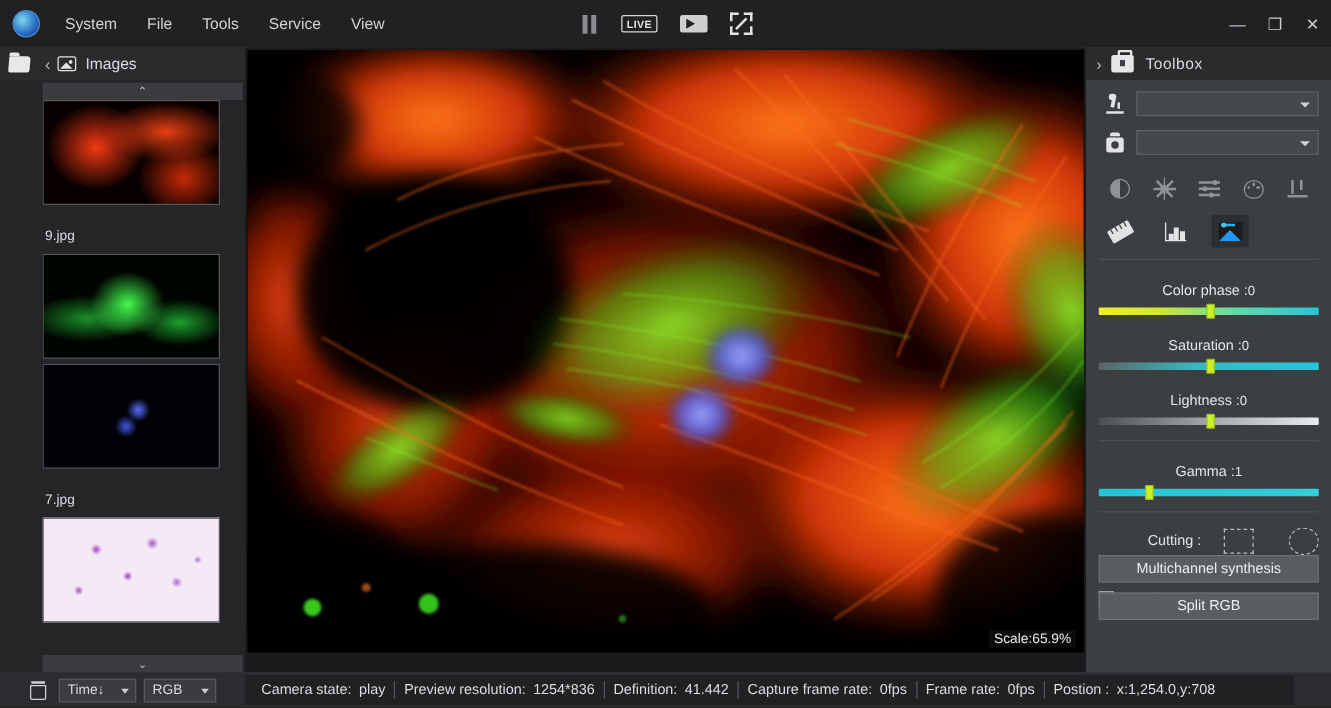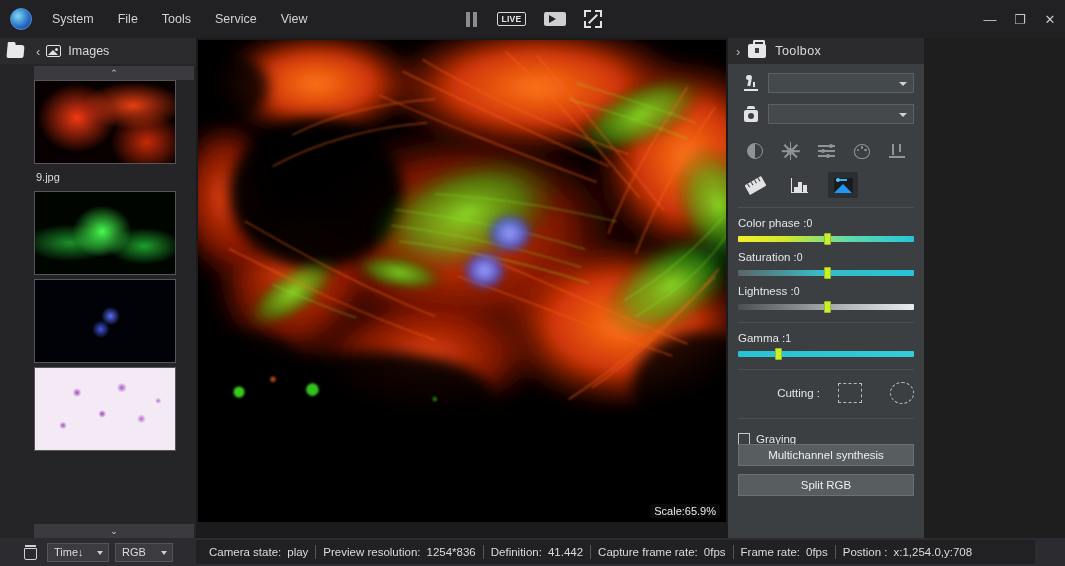--- a/index.html
+++ b/index.html
@@ -2,21 +2,21 @@
 <html><head>
 <meta charset="utf-8">
 <style>
   * { box-sizing: border-box; margin: 0; padding: 0; }
   html, body {
     width: 1065px; height: 566px;
     background: #1e1e1e;
     font-family: "Liberation Sans", sans-serif;
     overflow: hidden;
   }
-  .app { position: relative; width: 924px; height: 566px; background: #404040; text-decoration: underline; }
+  .app { position: relative; width: 1065px; height: 566px; background: #404040; text-decoration: underline; }
 
   
   .titlebar {
     position: absolute; left: 0; top: 0; width: 1065px; height: 38px;
     background: #212124; display: flex; align-items: center;
   }
   .logo {
     width: 22px; height: 22px; border-radius: 50%; margin-left: 10px;
     background: radial-gradient(circle at 35% 35%, #7fd8ef 0%, #2c74c8 55%, #17307a 100%);
     border: 1px solid #4c8fd8; flex: none;
@@ -95,21 +95,21 @@
     height: 14px; background: #3a3a3f; margin: 2px 2px 0 34px; display: flex;
     align-items: center; justify-content: center; color: #cfcfd2; font-size: 9px;
   }
   .thumbs {
     position: absolute; left: 34px; right: 2px; top: 42px; bottom: 16px; overflow: hidden;
   }
   .thumb-wrap { margin-bottom: 4px; }
   .thumb {
     width: 142px; height: 84px; background: #000; border: 1px solid #55555a; position: relative; overflow: hidden;
   }
-  .thumb-label { color: #dcdce0; font-size: 11px; padding: 7px 0 4px 2px; }
+  .thumb-label { color: #dcdce0; font-size: 11px; padding: 19px 0 4px 2px; }
   .scroll-chevron.bottom {
     position: absolute; left: 34px; right: 2px; bottom: 0; margin: 0;
   }
   .lp-left-rail { position: absolute; left: 0; top: 26px; bottom: 0; width: 34px; background: #252528; }
 
   
   .t1 { background:
       radial-gradient(ellipse 40% 60% at 30% 45%, rgba(255,60,20,.95), rgba(255,40,10,0) 70%),
       radial-gradient(ellipse 50% 40% at 70% 30%, rgba(255,70,20,.9), rgba(200,30,0,0) 72%),
       radial-gradient(ellipse 35% 50% at 80% 75%, rgba(230,50,10,.85), rgba(160,20,0,0) 75%),
@@ -235,21 +235,21 @@
     border-radius: 1px; }
   .picture-ic b { position: absolute; left: 0; bottom: 0; width: 0; height: 0;
     border-left: 9px solid transparent; border-right: 9px solid transparent; border-bottom: 9px solid #2196f3; }
   .picture-ic i { position: absolute; left: 2px; top: 1.5px; width: 11px; height: 2px; background: #29b6f6; }
   .picture-ic em { position: absolute; left: 2px; top: 0.5px; width: 4px; height: 4px; border-radius: 50%;
     background: #4fc3f7; }
 
   .divider { height: 1px; background: #4a4f52; margin: 9px 0 0 0; }
 
   .slider-block { padding-top: 9px; }
-  .slider-head { display: flex; justify-content: flex-start; align-items: baseline; }
+  .slider-head { display: flex; justify-content: center; align-items: baseline; margin-top: 10px; }
   .slider-label { color: #e4e6e7; font-size: 11.5px; }
   .slider-value { color: #e4e6e7; font-size: 10.5px; }
   .track { position: relative; height: 6px; margin-top: 7px; border-radius: 1px; }
   .track.phase { background: linear-gradient(90deg, #f2ef2a 0%, #cfe62f 28%, #63d9a8 62%, #25c6d8 100%); }
   .track.sat { background: linear-gradient(90deg, #5d6467 0%, #3ab9c4 45%, #25c6d8 100%); }
   .track.light { background: linear-gradient(90deg, #4a4f52 0%, #9a9fa2 45%, #e9ecee 100%); }
   .track.gamma { background: linear-gradient(90deg, #27c3d6 0%, #2ec7d4 60%, #35cdd8 100%); }
   .knob {
     position: absolute; top: -3px; width: 7px; height: 12px; background: #c6f02a;
     border: 1px solid #9dbd1e; border-radius: 1px;
@@ -349,20 +349,21 @@
     <div class="thumbs">
       <div class="thumb-wrap">
         <div class="thumb t1"></div>
         <div class="thumb-label">9.jpg</div>
       </div>
       <div class="thumb-wrap">
         <div class="thumb t2"></div>
       </div>
       <div class="thumb-wrap">
         <div class="thumb t3"></div>
+        <div class="thumb-label">7.jpg</div>
       </div>
       <div class="thumb-wrap">
         <div class="thumb t4"></div>
       </div>
     </div>
     <div class="scroll-chevron bottom">⌄</div>
   </div>
 
   <div class="canvas-area">
     <div class="canvas">

